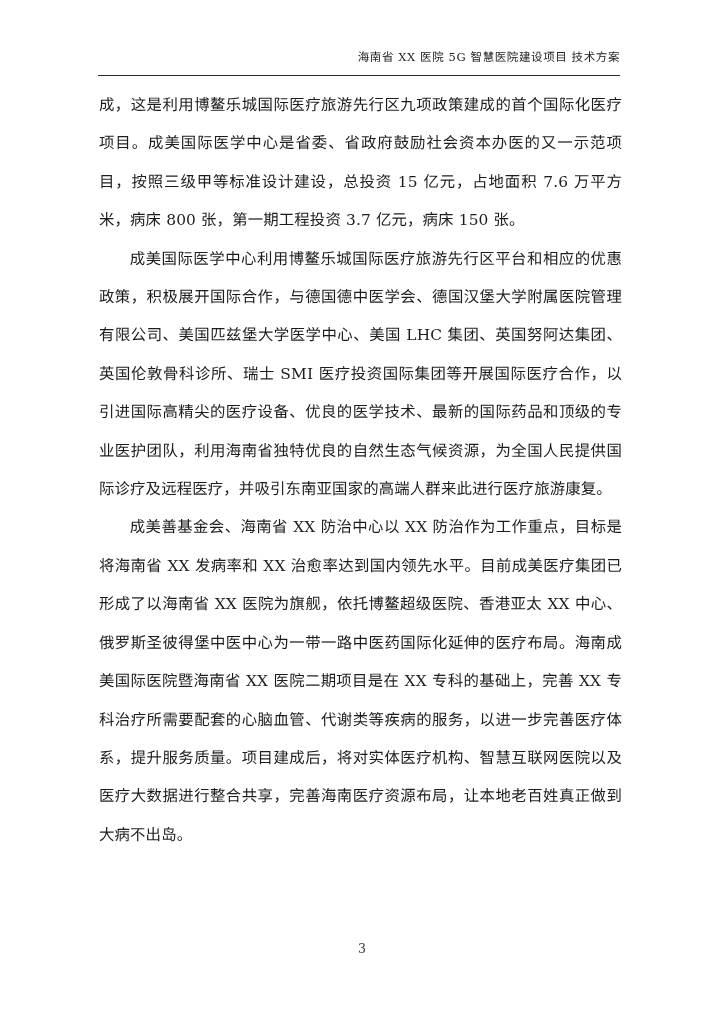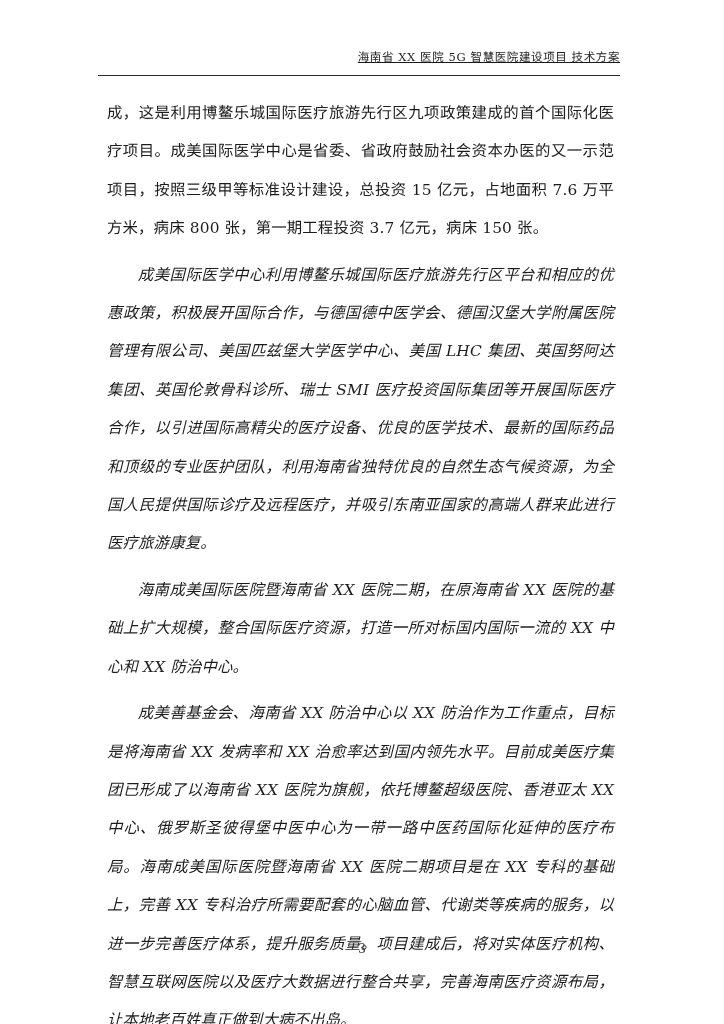--- a/index.html
+++ b/index.html
@@ -25,21 +25,20 @@
 
   
   .page-header {
     position: absolute;
     left: 98px;
     top: 46px;
     width: 522px;
     height: 30px;
     border-bottom: 1px solid #2b2b2b;
     box-sizing: border-box;
-    text-decoration: underline;
   }
   .page-header .header-text {
     display: block;
     text-align: right;
     font-size: 11.5px;
     line-height: 22px;
     letter-spacing: 0.6px;
     color: #222222;
     font-family: "DejaVu Serif", "Liberation Serif", serif;
     white-space: nowrap;
@@ -47,34 +46,33 @@
 
   
   .body-block {
     position: absolute;
     left: 99px;
     top: 86px;
     width: 523px;
   }
 
   p.para {
-    margin: 8px;
+    margin: 0;
     font-size: 15.4px;
     line-height: 38.4px;
     text-align: justify;
     text-justify: inter-ideograph;
     text-align-last: left;
     letter-spacing: 0.15px;
     color: #1c1c1c;
     font-family: "DejaVu Serif", "Liberation Serif", serif;
     word-break: break-all;
   }
   p.para.indent {
     text-indent: 2em;
-    font-style: italic;
   }
 
   sup.unit-sup {
     font-size: 0.62em;
     vertical-align: super;
     line-height: 0;
   }
 
   
   .page-footer {
@@ -98,21 +96,20 @@
   <div class="page-header">
     <span class="header-text">海南省 XX 医院 5G 智慧医院建设项目  技术方案</span>
   </div>
 
   <div class="body-block">
 
     <p class="para" id="para-1">成，这是利用博鳌乐城国际医疗旅游先行区九项政策建成的首个国际化医疗项目。成美国际医学中心是省委、省政府鼓励社会资本办医的又一示范项目，按照三级甲等标准设计建设，总投资 15 亿元，占地面积 7.6 万平方米，病床 800 张，第一期工程投资 3.7 亿元，病床 150 张。</p>
 
     <p class="para indent" id="para-2">成美国际医学中心利用博鳌乐城国际医疗旅游先行区平台和相应的优惠政策，积极展开国际合作，与德国德中医学会、德国汉堡大学附属医院管理有限公司、美国匹兹堡大学医学中心、美国 LHC 集团、英国努阿达集团、英国伦敦骨科诊所、瑞士 SMI 医疗投资国际集团等开展国际医疗合作，以引进国际高精尖的医疗设备、优良的医学技术、最新的国际药品和顶级的专业医护团队，利用海南省独特优良的自然生态气候资源，为全国人民提供国际诊疗及远程医疗，并吸引东南亚国家的高端人群来此进行医疗旅游康复。</p>
 
-    <p class="para indent" id="para-3">海南成美国际医院暨海南省 XX 医院二期，在原海南省 XX 医院的基础上扩大规模，整合国际医疗资源，打造一所对标国内国际一流的 XX 中心和 XX 防治中心。</p>
 
 
     <p class="para indent" id="para-5">成美善基金会、海南省 XX 防治中心以 XX 防治作为工作重点，目标是将海南省 XX 发病率和 XX 治愈率达到国内领先水平。目前成美医疗集团已形成了以海南省 XX 医院为旗舰，依托博鳌超级医院、香港亚太 XX 中心、俄罗斯圣彼得堡中医中心为一带一路中医药国际化延伸的医疗布局。海南成美国际医院暨海南省 XX 医院二期项目是在 XX 专科的基础上，完善 XX 专科治疗所需要配套的心脑血管、代谢类等疾病的服务，以进一步完善医疗体系，提升服务质量。项目建成后，将对实体医疗机构、智慧互联网医院以及医疗大数据进行整合共享，完善海南医疗资源布局，让本地老百姓真正做到大病不出岛。</p>
 
   </div>
 
   <div class="page-footer">
     <span class="folio">3</span>
   </div>
 

